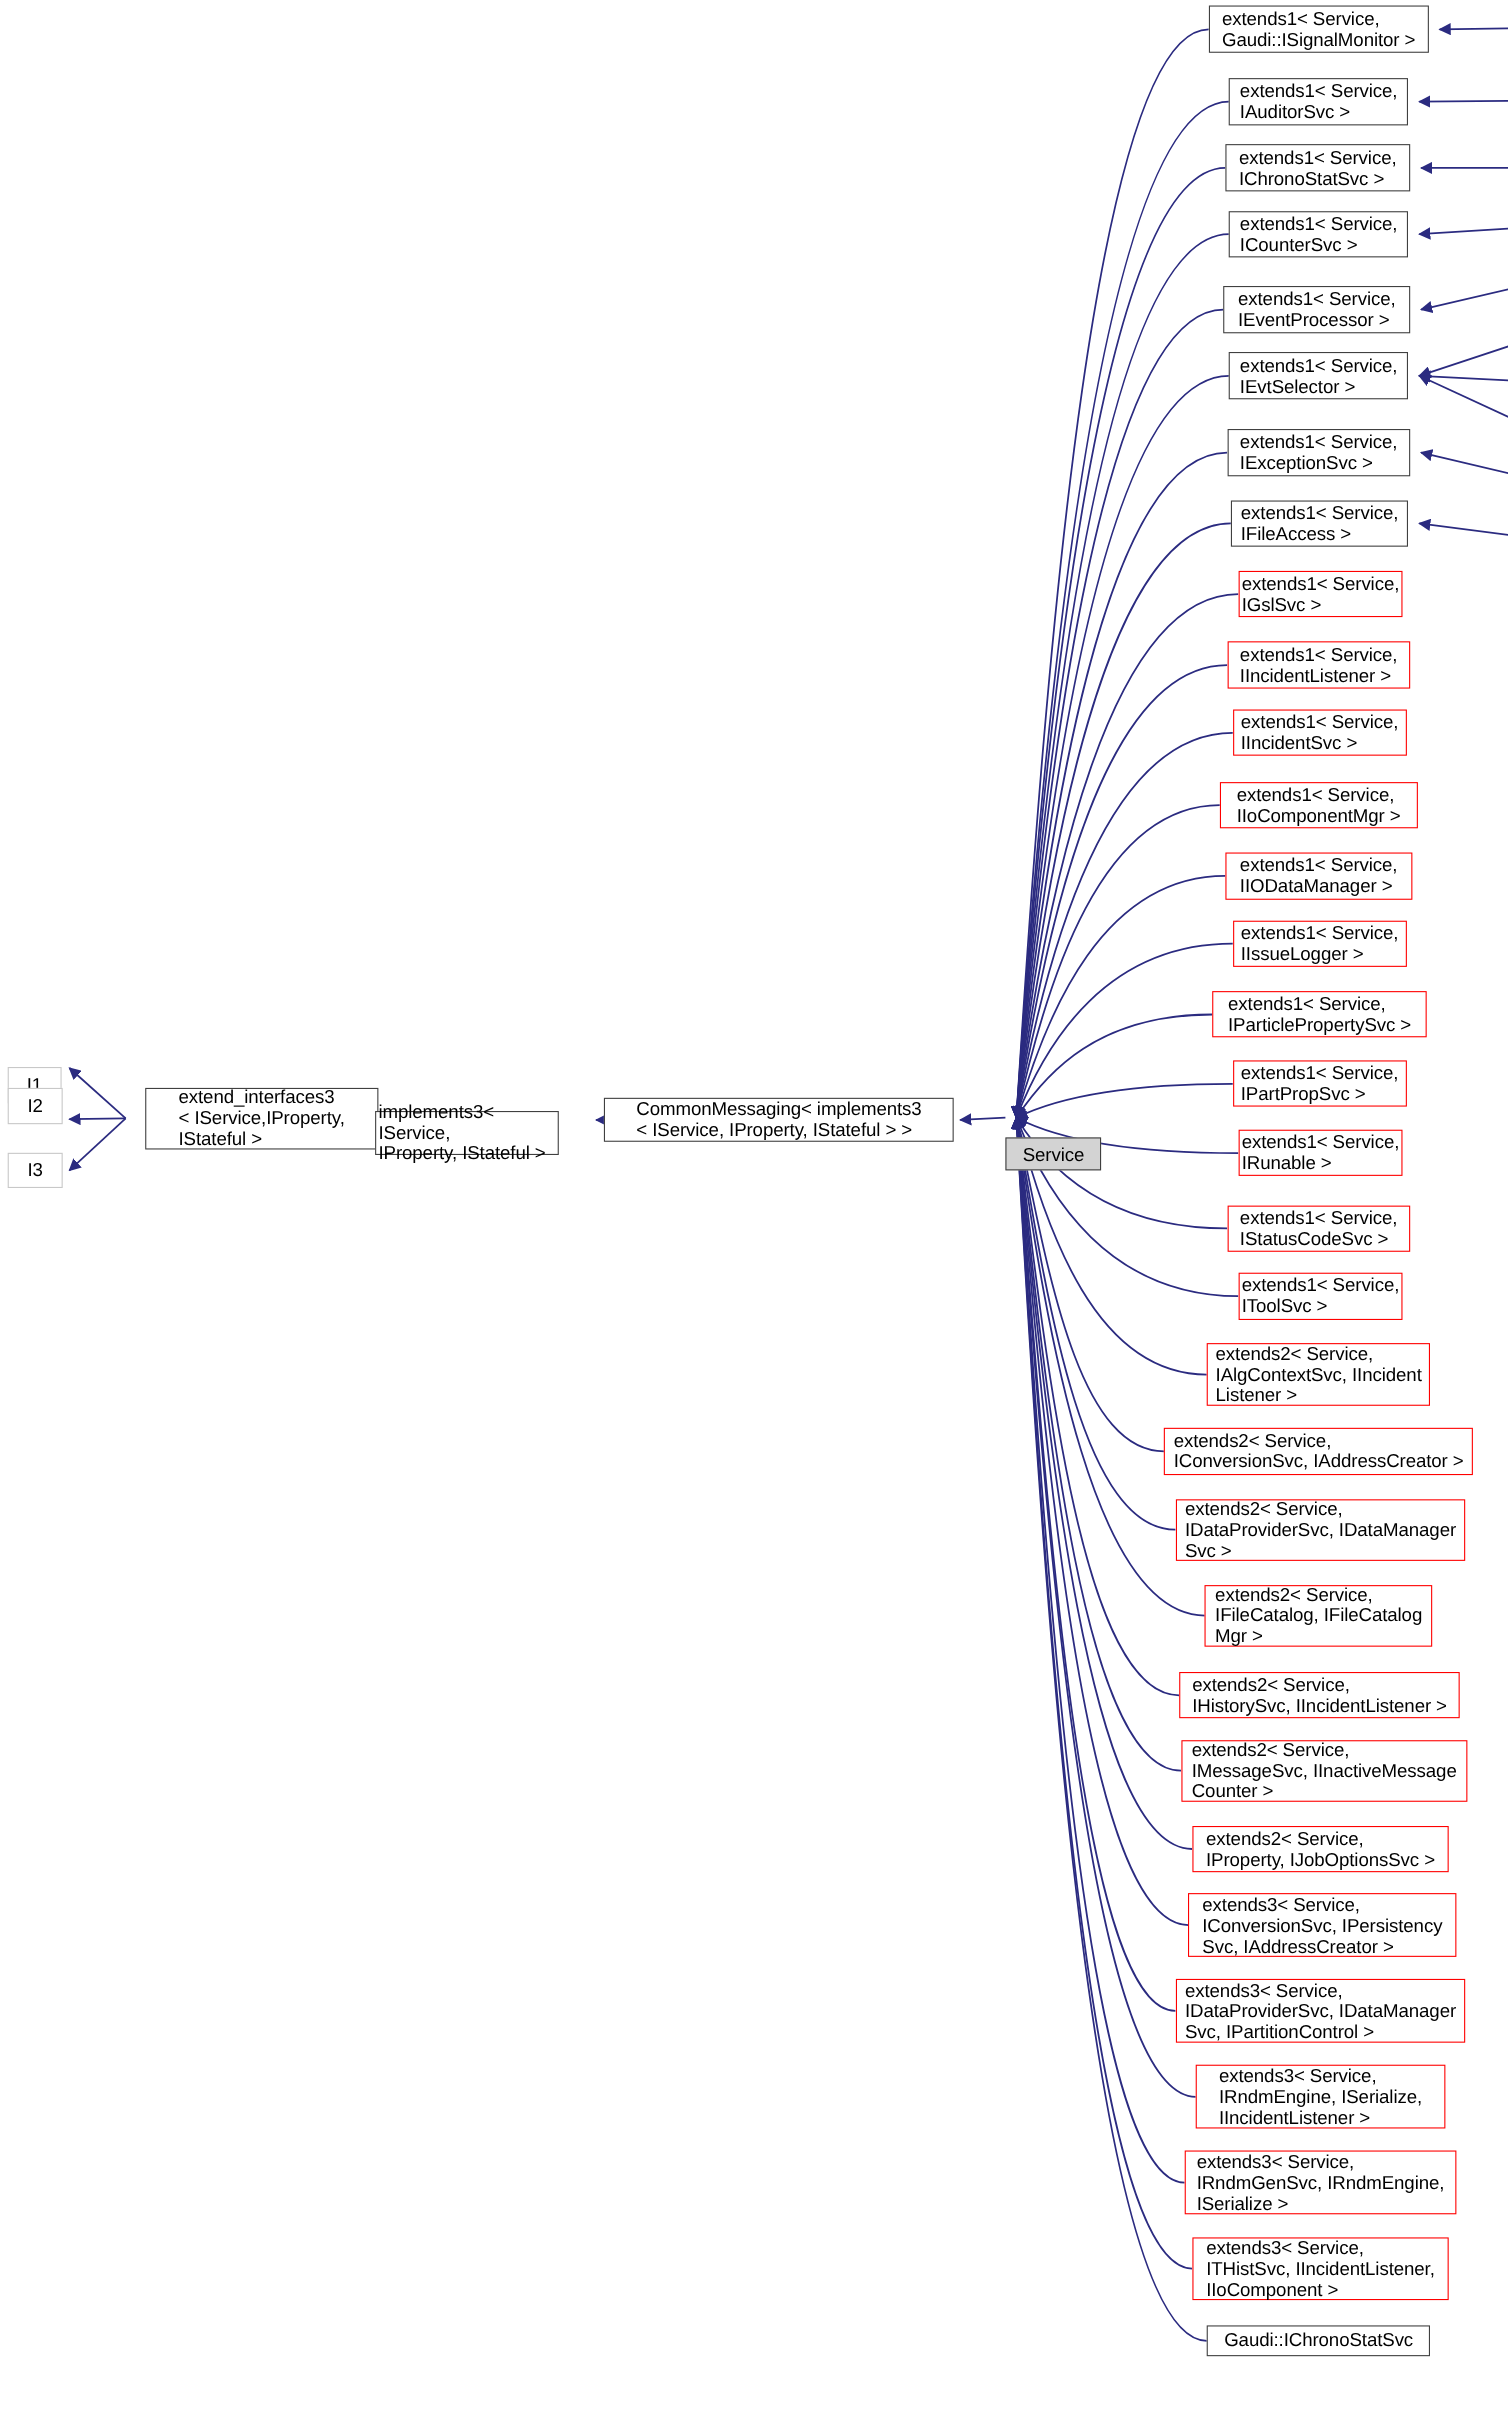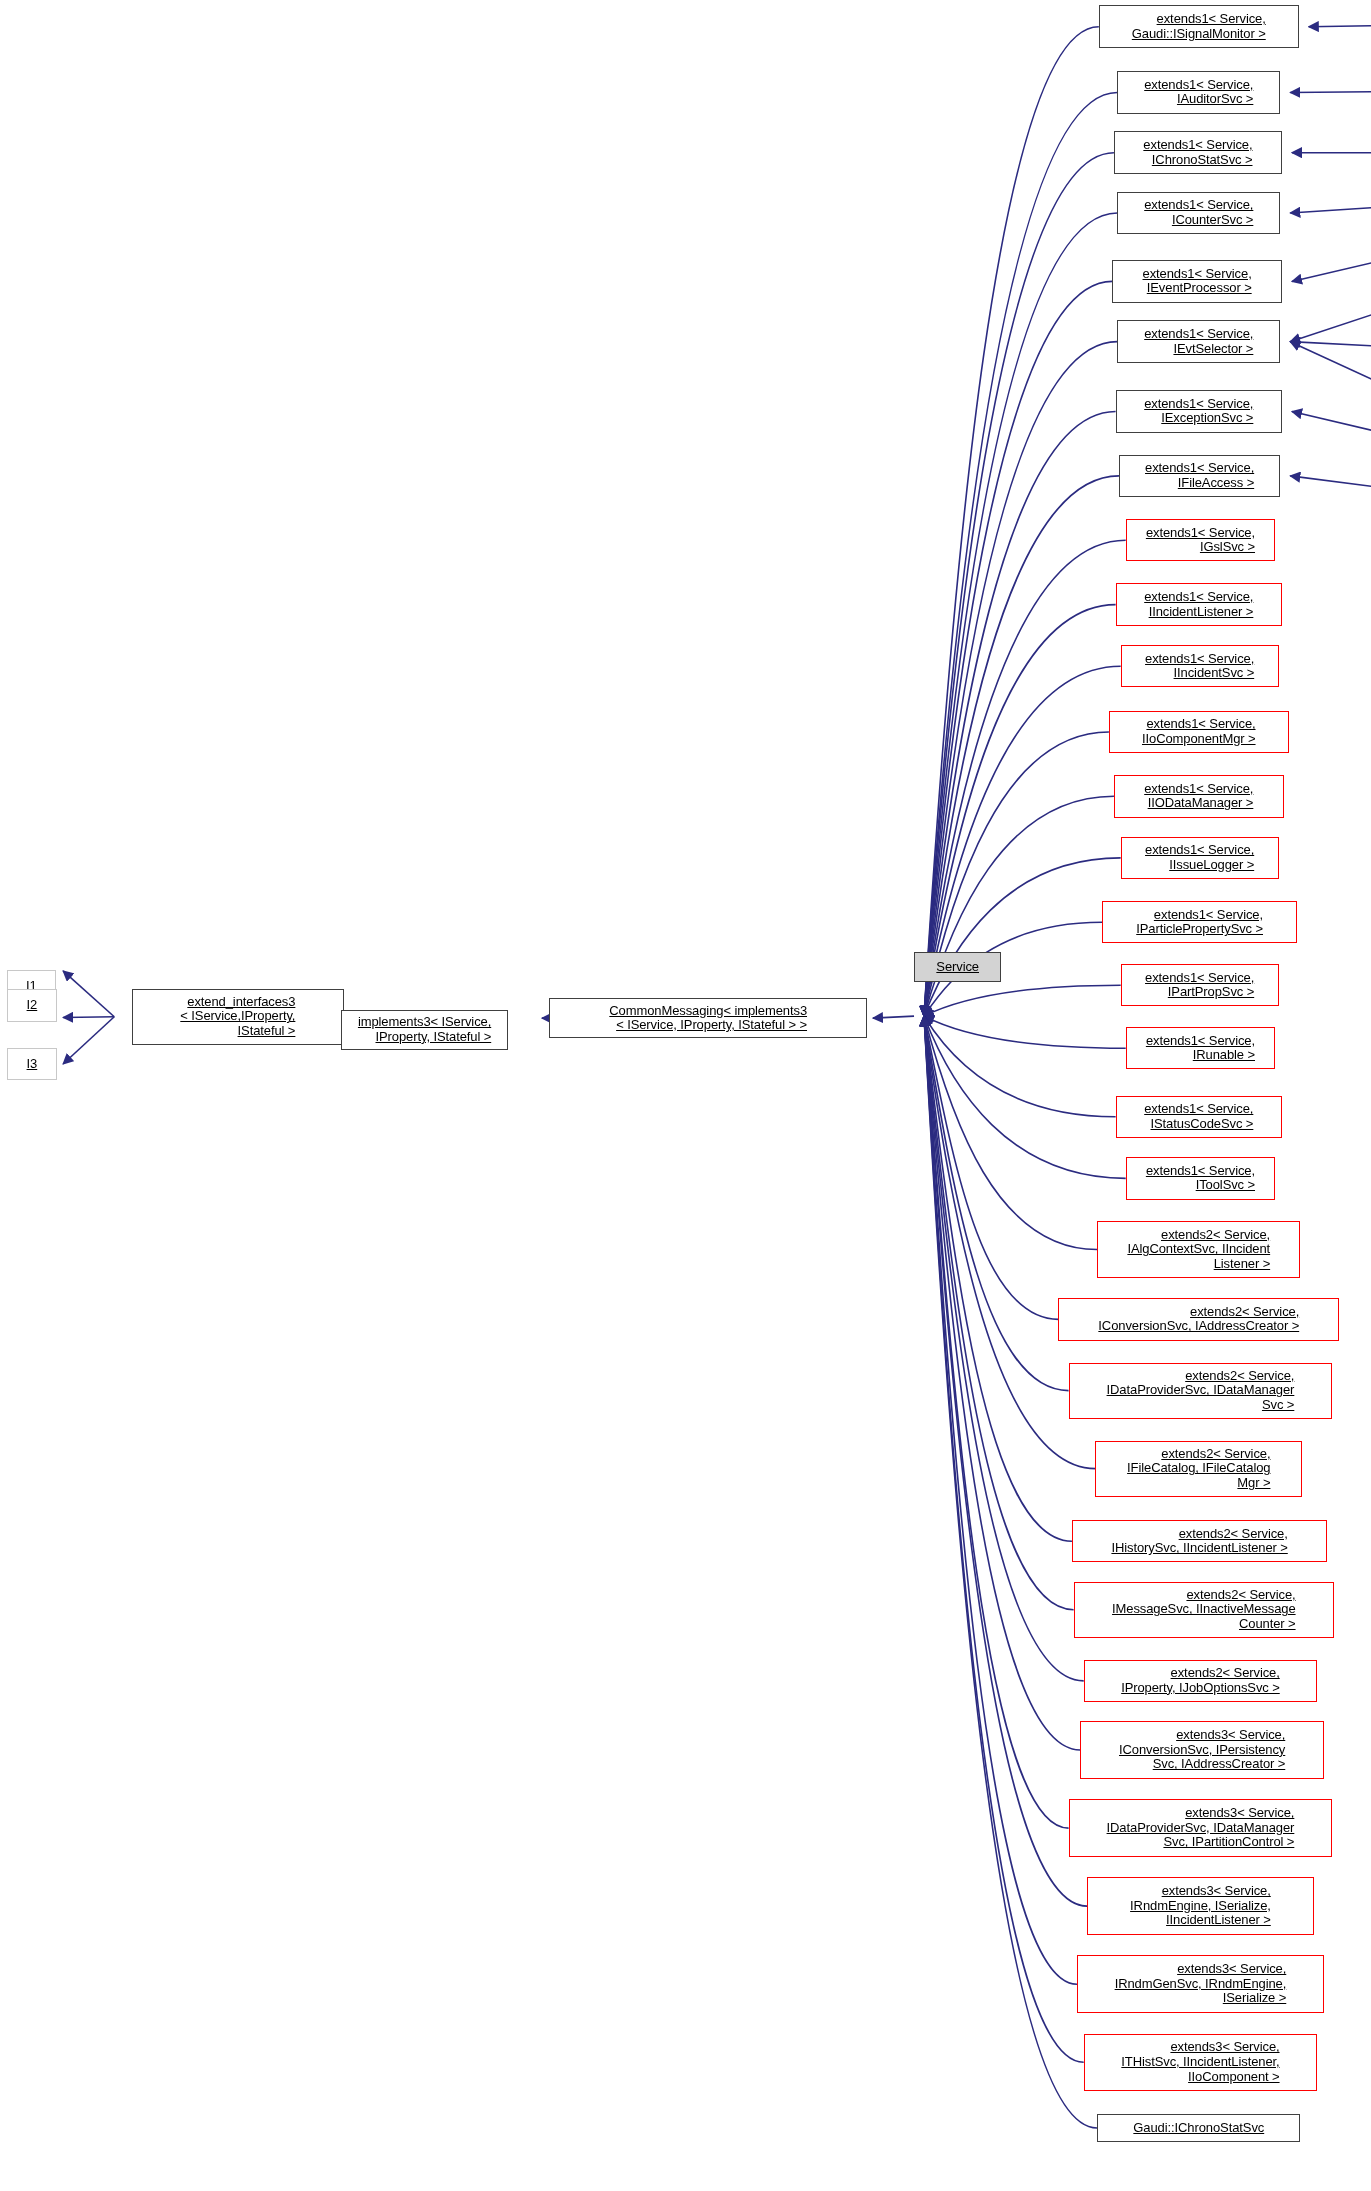--- a/index.html
+++ b/index.html
@@ -11,30 +11,29 @@
     font-family:"Liberation Sans","DejaVu Sans",sans-serif;
     overflow:hidden;
   }
   #edges{position:absolute;left:0;top:0;width:1371px;height:2191px;pointer-events:none;}
   .node{
     position:absolute;
     box-sizing:border-box;
     display:flex;
     align-items:center;
     justify-content:center;
-    text-align:right;
+    text-align:left;
     background:#ffffff;
     border:1px solid #404040;
     color:#000000;
     line-height:1.12;
     white-space:pre-line;
     padding:1px 2px;
-    font-size:13px;
+    font-size:17px;
     letter-spacing:-0.1px;
-    text-decoration:underline;
   }
   .node.red{border:1px solid #ff0000;}
   .node.grey{background:#d3d3d3;border:1px solid #404040;}
   .node.light{border:1px solid #c8c8c8;background:#ffffff;}
 </style>
 </head>
 <body>
 
 <div id="canvas">
   <svg id="edges" viewBox="0 0 1371 2191" xmlns="http://www.w3.org/2000/svg">
@@ -90,21 +89,21 @@
         <path d="M 1444.9264705882354 152.68531249999998 L 1291.952205882353 152.6853125" marker-end="url(#arrow)"></path>
         <path d="M 1460.047794117647 201.9828125 L 1290.2720588235295 212.9378125" marker-end="url(#arrow)"></path>
         <path d="M 1421.4044117647059 251.28031249999998 L 1291.9522058823532 281.40656249999995" marker-end="url(#arrow)"></path>
         <path d="M 1414.6838235294117 300.5778125 L 1290.2720588235295 341.6590625" marker-end="url(#arrow)"></path>
         <path d="M 1453.327205882353 349.8753125 L 1290.2720588235295 341.6590625" marker-end="url(#arrow)"></path>
         <path d="M 1414.6838235294117 399.1728125 L 1290.2720588235295 341.6590625" marker-end="url(#arrow)"></path>
         <path d="M 1455.0073529411766 449.8396875 L 1291.9522058823532 411.4971875" marker-end="url(#arrow)"></path>
         <path d="M 1471.8088235294117 499.13718750000004 L 1290.2720588235293 475.8578125" marker-end="url(#arrow)"></path>
       </g>
   </svg>
-<div class="node grey" style="left: 914px; top: 952px; width: 87.3676px; height: 30.1262px;">Service</div>
+<div class="node grey" style="left: 914px; top: 1034px; width: 87.3676px; height: 30.1262px;">Service</div>
     <div class="node light" style="left: 6.72059px; top: 970px; width: 49px; height: 32.865px;">I1</div>
     <div class="node light" style="left: 6.72059px; top: 989px; width: 50.4044px; height: 32.865px;">I2</div>
     <div class="node light" style="left: 6.72059px; top: 1047.57px; width: 50.4044px; height: 32.865px;">I3</div>
     <div class="node" style="left: 132px; top: 988.689px; width: 211.699px; height: 56.1444px;">extend_interfaces3
 &lt; IService,IProperty,
 IStateful &gt;</div>
     <div class="node" style="left: 341.07px; top: 1010px; width: 167px; height: 39.7119px;">implements3&lt; IService,
 IProperty, IStateful &gt;</div>
     <div class="node" style="left: 549.408px; top: 998.274px; width: 317.548px; height: 39.7119px;">CommonMessaging&lt; implements3
 &lt; IService, IProperty, IStateful &gt; &gt;</div>

